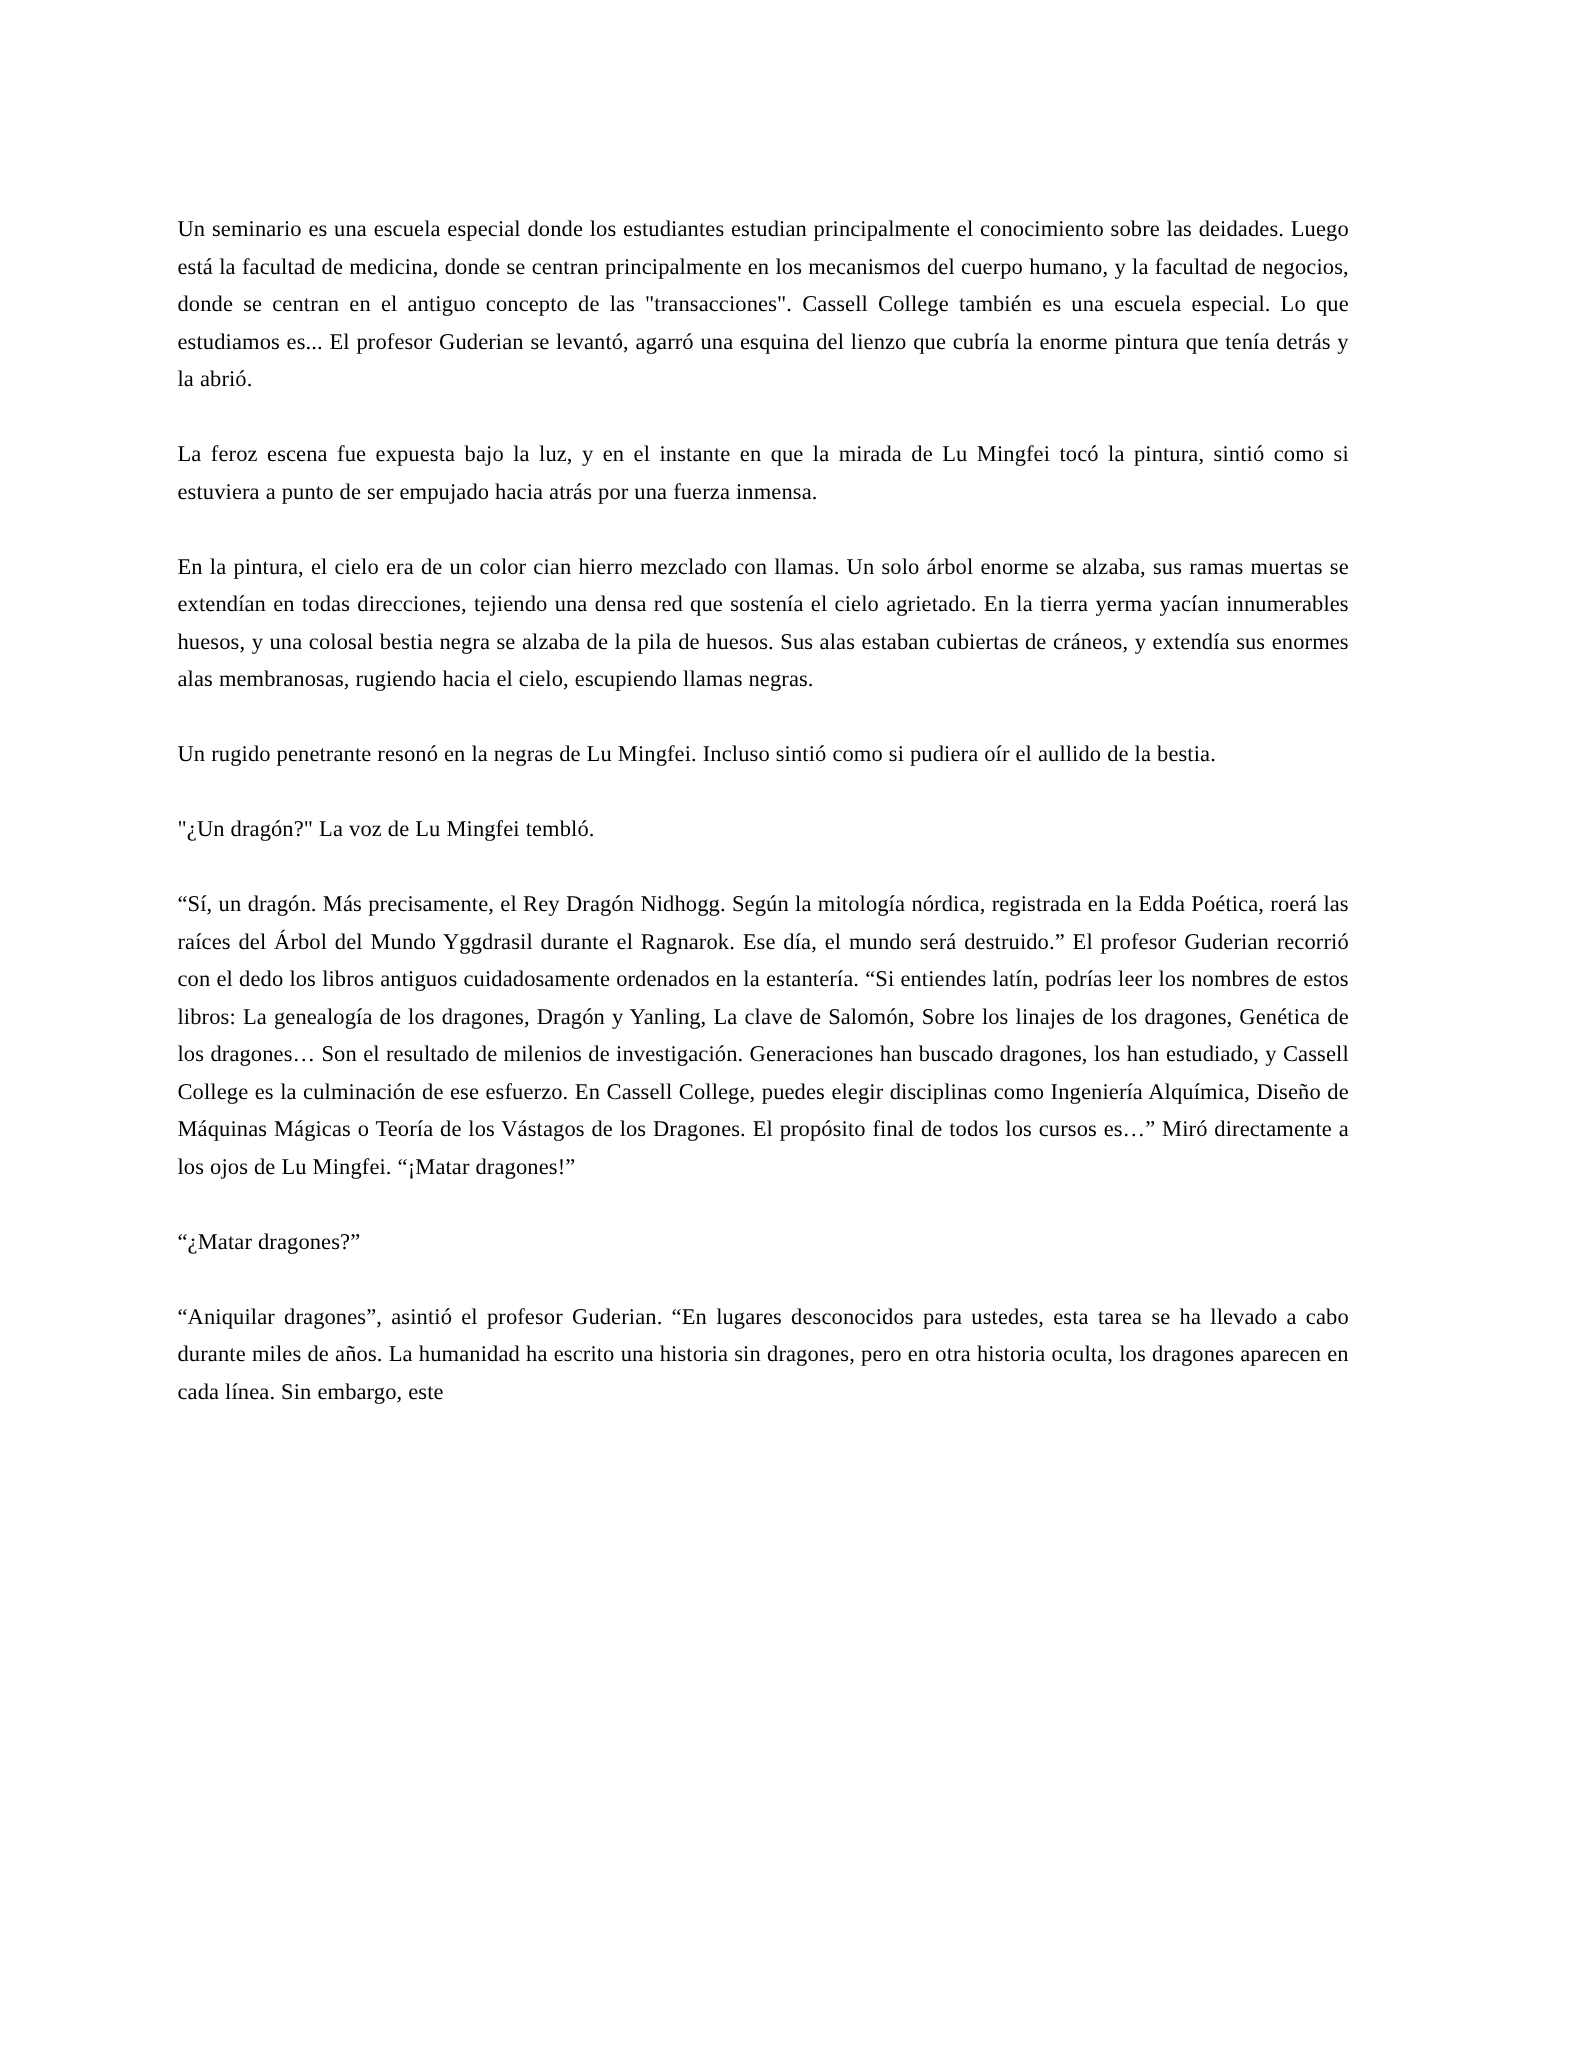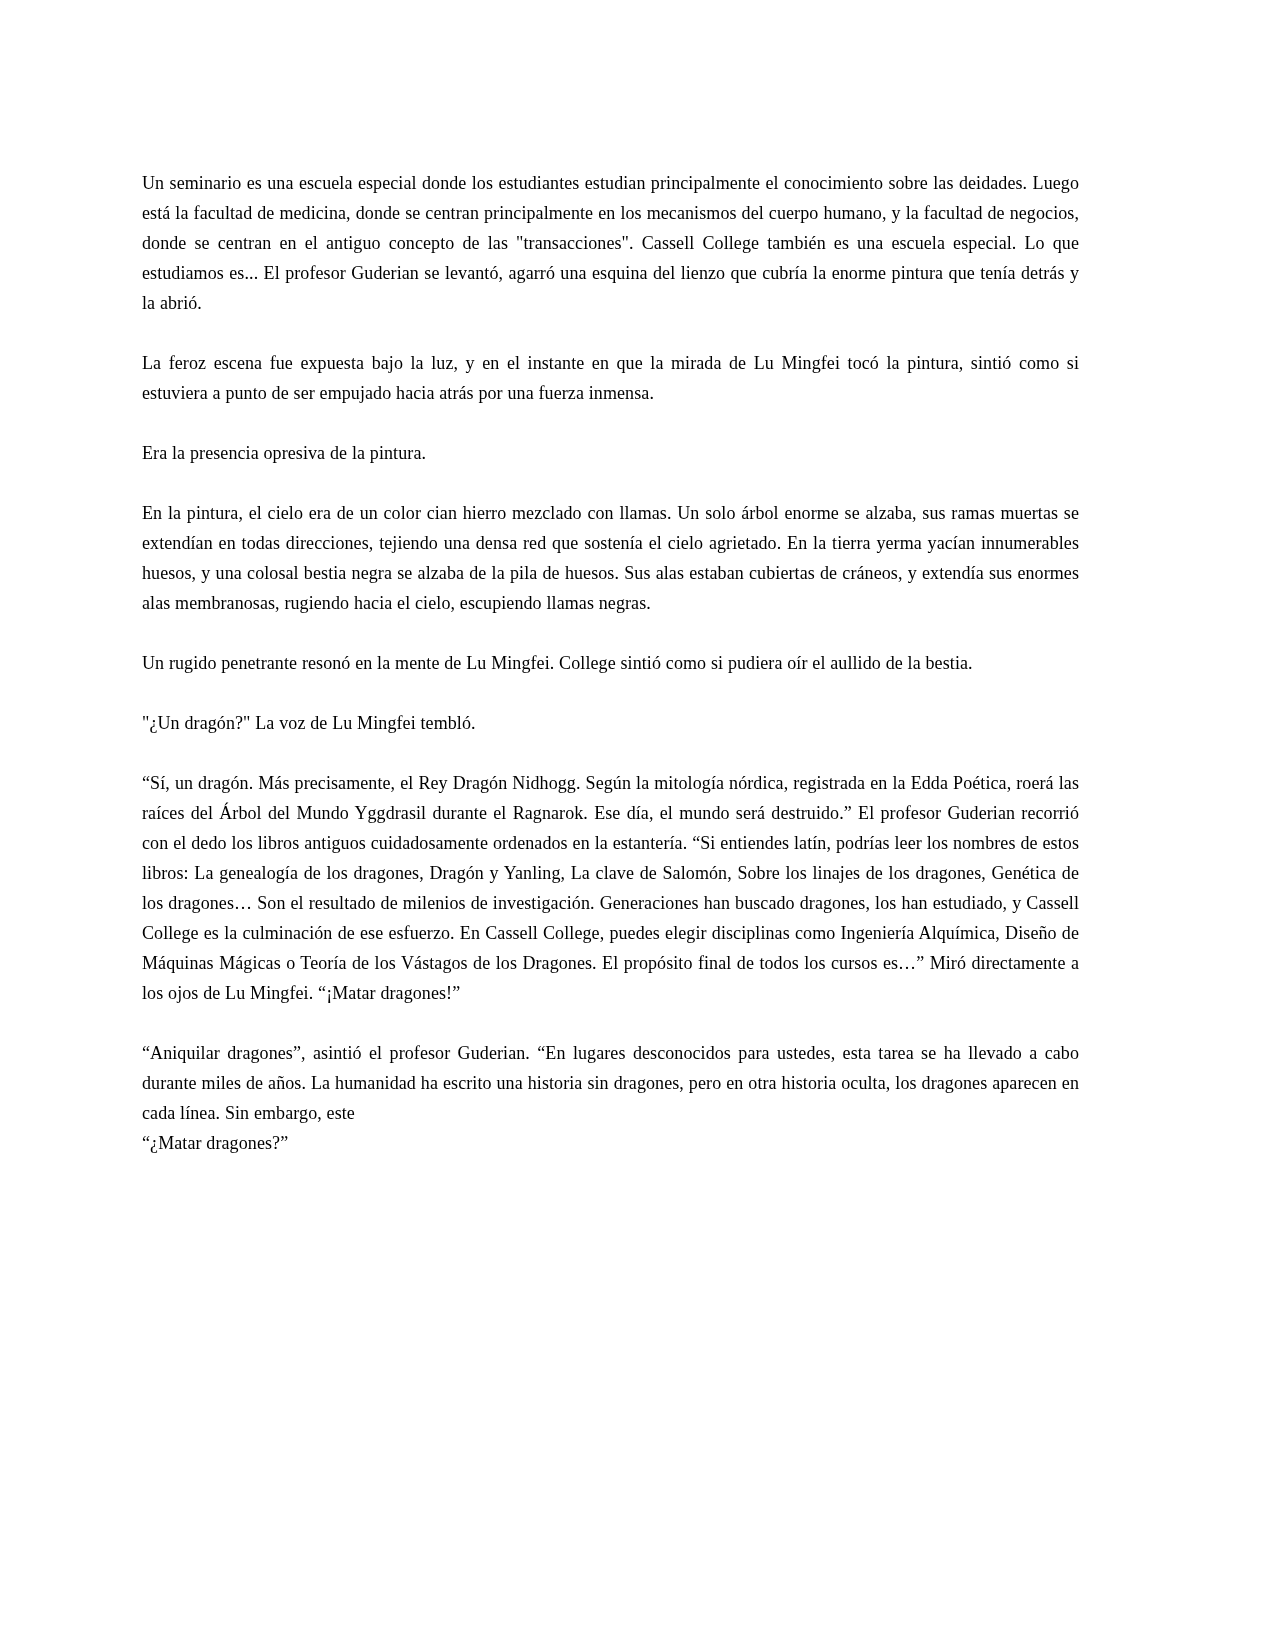--- a/index.html
+++ b/index.html
@@ -57,23 +57,22 @@
   }
 </style>
 </head>
 <body>
 
 <div class="page">
 
   <div class="text-column">
     <p class="para">Un seminario es una escuela especial donde los estudiantes estudian principalmente el conocimiento sobre las deidades. Luego está la facultad de medicina, donde se centran principalmente en los mecanismos del cuerpo humano, y la facultad de negocios, donde se centran en el antiguo concepto de las "transacciones". Cassell College también es una escuela especial. Lo que estudiamos es... El profesor Guderian se levantó, agarró una esquina del lienzo que cubría la enorme pintura que tenía detrás y la abrió.</p>
     <p class="para">La feroz escena fue expuesta bajo la luz, y en el instante en que la mirada de Lu Mingfei tocó la pintura, sintió como si estuviera a punto de ser empujado hacia atrás por una fuerza inmensa.</p>
-    <p class="para">Era la presencia opresiva de la pintura.</p>
     <p class="para">En la pintura, el cielo era de un color cian hierro mezclado con llamas. Un solo árbol enorme se alzaba, sus ramas muertas se extendían en todas direcciones, tejiendo una densa red que sostenía el cielo agrietado. En la tierra yerma yacían innumerables huesos, y una colosal bestia negra se alzaba de la pila de huesos. Sus alas estaban cubiertas de cráneos, y extendía sus enormes alas membranosas, rugiendo hacia el cielo, escupiendo llamas negras.</p>
-    <p class="para">Un rugido penetrante resonó en la mente de Lu Mingfei. College sintió como si pudiera oír el aullido de la bestia.</p>
+    <p class="para">Un rugido penetrante resonó en la negras de Lu Mingfei. Incluso sintió como si pudiera oír el aullido de la bestia.</p>
     <p class="para">"¿Un dragón?" La voz de Lu Mingfei tembló.</p>
     <p class="para">“Sí, un dragón. Más precisamente, el Rey Dragón Nidhogg. Según la mitología nórdica, registrada en la Edda Poética, roerá las raíces del Árbol del Mundo Yggdrasil durante el Ragnarok. Ese día, el mundo será destruido.” El profesor Guderian recorrió con el dedo los libros antiguos cuidadosamente ordenados en la estantería. “Si entiendes latín, podrías leer los nombres de estos libros: La genealogía de los dragones, Dragón y Yanling, La clave de Salomón, Sobre los linajes de los dragones, Genética de los dragones… Son el resultado de milenios de investigación. Generaciones han buscado dragones, los han estudiado, y Cassell College es la culminación de ese esfuerzo. En Cassell College, puedes elegir disciplinas como Ingeniería Alquímica, Diseño de Máquinas Mágicas o Teoría de los Vástagos de los Dragones. El propósito final de todos los cursos es…” Miró directamente a los ojos de Lu Mingfei. “¡Matar dragones!”</p>
+    <p class="para">“¿Matar dragones?”</p>
     <p class="para cut">“Aniquilar dragones”, asintió el profesor Guderian. “En lugares desconocidos para ustedes, esta tarea se ha llevado a cabo durante miles de años. La humanidad ha escrito una historia sin dragones, pero en otra historia oculta, los dragones aparecen en cada línea. Sin embargo, este</p>
-    <p class="para">“¿Matar dragones?”</p>
   </div>
 
 
 </div>
 
 </body></html>

